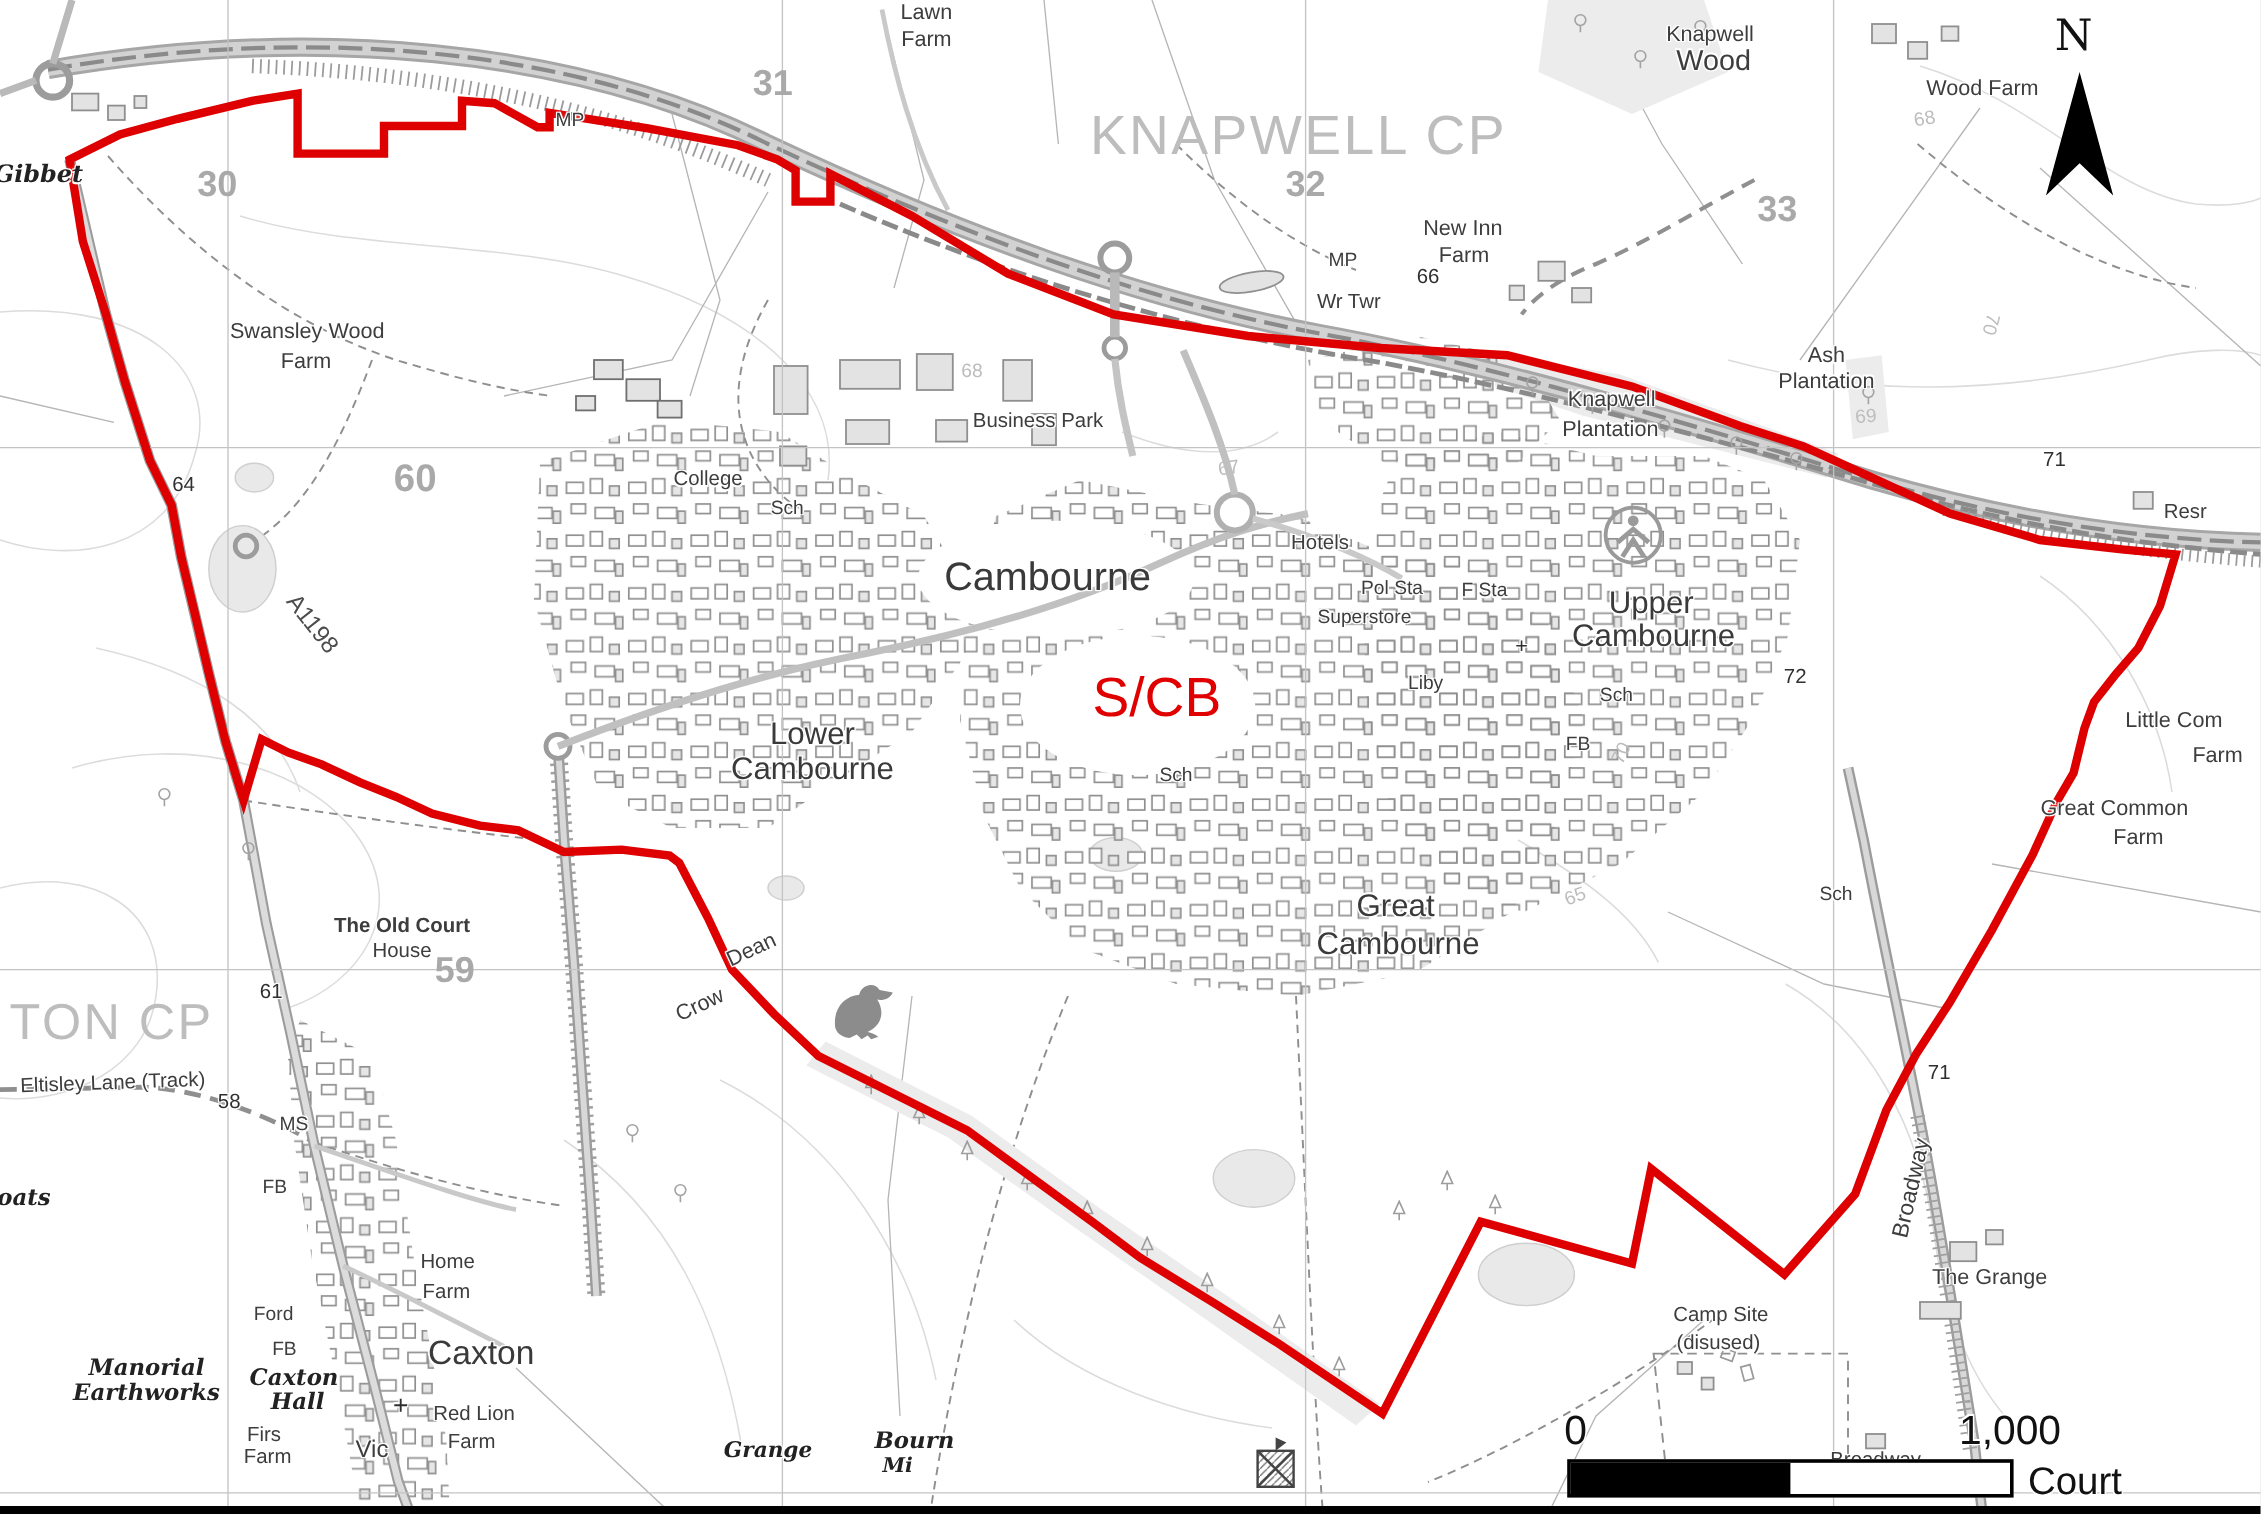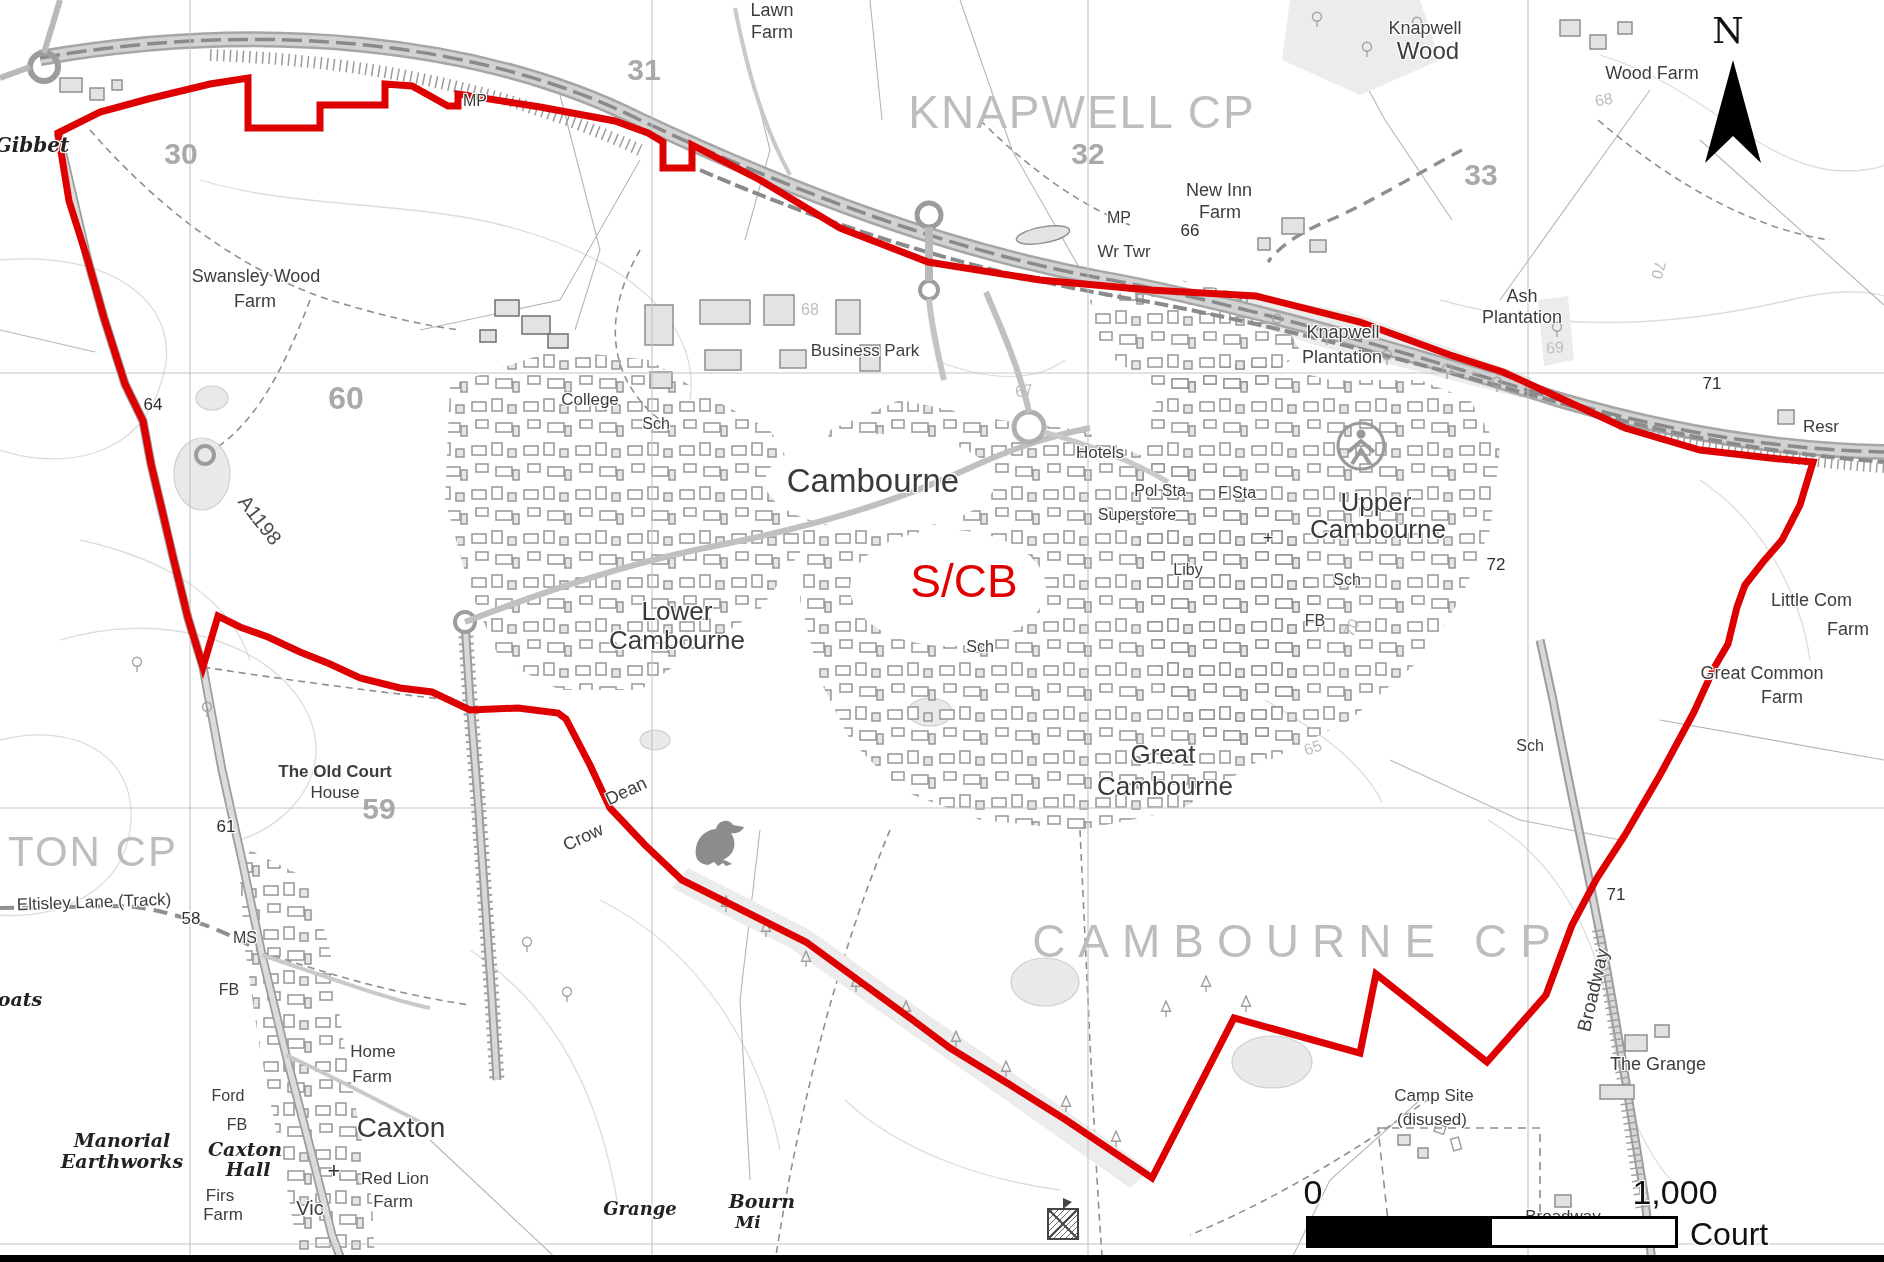--- a/index.html
+++ b/index.html
@@ -265,21 +265,20 @@
       </g>
 
     <path id="boundaryPath" fill="none" stroke="#de0000" stroke-width="7" stroke-linejoin="miter" stroke-miterlimit="6" d="M58,133 L100,112 L148,99 L210,84 L248,78 L248,128 L320,128 L320,105 L385,105 L385,84 L412,86 L448,106 L458,106 L458,94 L540,107 L615,121 L648,133 L663,142 L663,168 L692,168 L692,145 L760,180 L840,228 L928,262 L1040,280 L1150,290 L1256,296 L1360,322 L1450,355 L1503,372 L1560,398 L1625,428 L1700,450 L1770,458 L1813,462 L1800,505 L1782,540 L1763,562 L1745,585 L1737,607 L1728,644 L1714,668 L1694,712 L1660,775 L1625,835 L1597,878 L1572,925 L1546,995 L1487,1062 L1376,974 L1360,1053 L1234,1018 L1152,1178 L1066,1120 L1012,1086 L950,1048 L910,1018 L806,942 L682,880 L645,845 L610,808 L590,765 L566,719 L558,713 L518,708 L470,710 L432,692 L400,688 L360,678 L330,664 L300,652 L268,637 L240,627 L218,616 L203,667 L188,618 L174,561 L163,514 L151,464 L143,421 L125,384 L104,318 L88,261 L69,201 Z"></path>
 
     <polygon points="1733,60 1705,163 1733,136 1761,163" fill="#000"></polygon>
   </svg>
 
   <div id="labels">
       <div class="lbl parish" style="left: 8px; top: 852px; font-size: 42px; letter-spacing: 2px; transform: translate(0px, -50%);">TON CP</div>
       <div class="lbl parish" style="left: 1082px; top: 97px; font-size: 46px; letter-spacing: 2px; transform: translate(-50%, -50%); margin-top: 15px;">KNAPWELL CP</div>
-      <div class="lbl parish" style="left: 1298px; top: 941px; font-size: 46px; letter-spacing: 13px; transform: translate(-50%, -50%);">CAMBOURNE CP</div>
       <div class="lbl town" style="left: 873px; top: 480px; font-size: 33px; transform: translate(-50%, -50%);">Cambourne</div>
       <div class="lbl town" style="left: 677px; top: 611px; font-size: 26px; transform: translate(-50%, -50%);">Lower</div>
       <div class="lbl town" style="left: 677px; top: 640px; font-size: 26px; transform: translate(-50%, -50%);">Cambourne</div>
       <div class="lbl town" style="left: 1163px; top: 754px; font-size: 26px; transform: translate(-50%, -50%);">Great</div>
       <div class="lbl town" style="left: 1165px; top: 786px; font-size: 26px; transform: translate(-50%, -50%);">Cambourne</div>
       <div class="lbl town" style="left: 1376px; top: 502px; font-size: 26px; transform: translate(-50%, -50%);">Upper</div>
       <div class="lbl town" style="left: 1378px; top: 529px; font-size: 26px; transform: translate(-50%, -50%);">Cambourne</div>
       <div class="lbl town" style="left: 401px; top: 1128px; font-size: 28px; transform: translate(-50%, -50%);">Caxton</div>
       <div class="lbl redlbl" style="left: 964px; top: 581px; font-size: 46px; transform: translate(-50%, -50%);">S/CB</div>
       <div class="lbl place" style="left: 772px; top: 10px; font-size: 18px; transform: translate(-50%, -50%);">Lawn</div>

